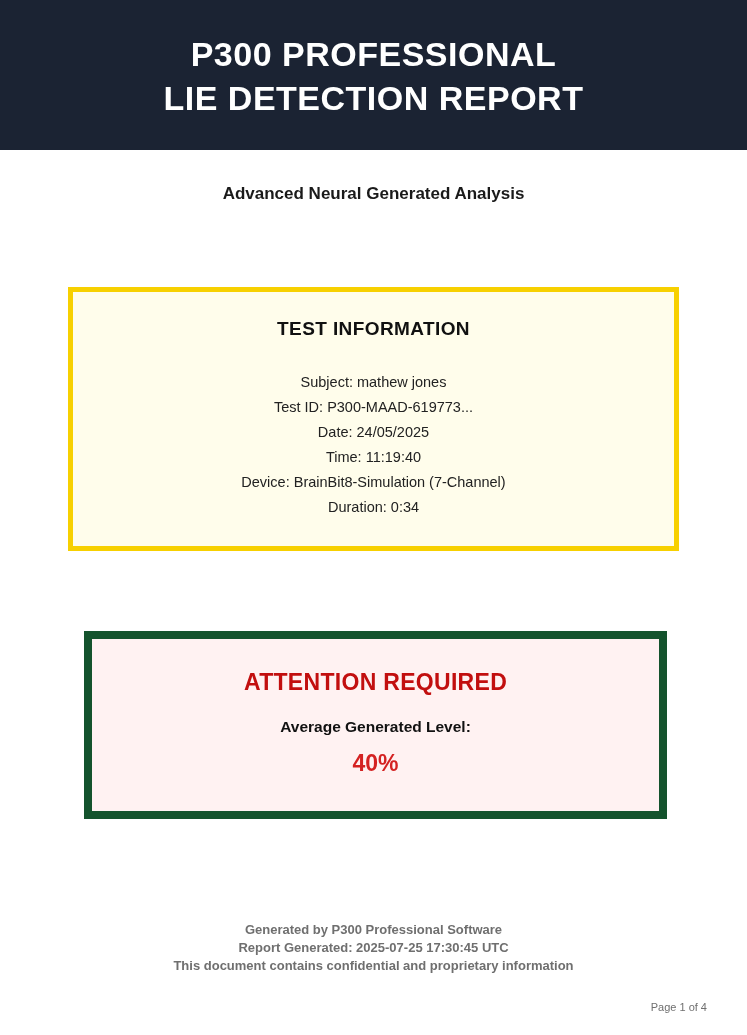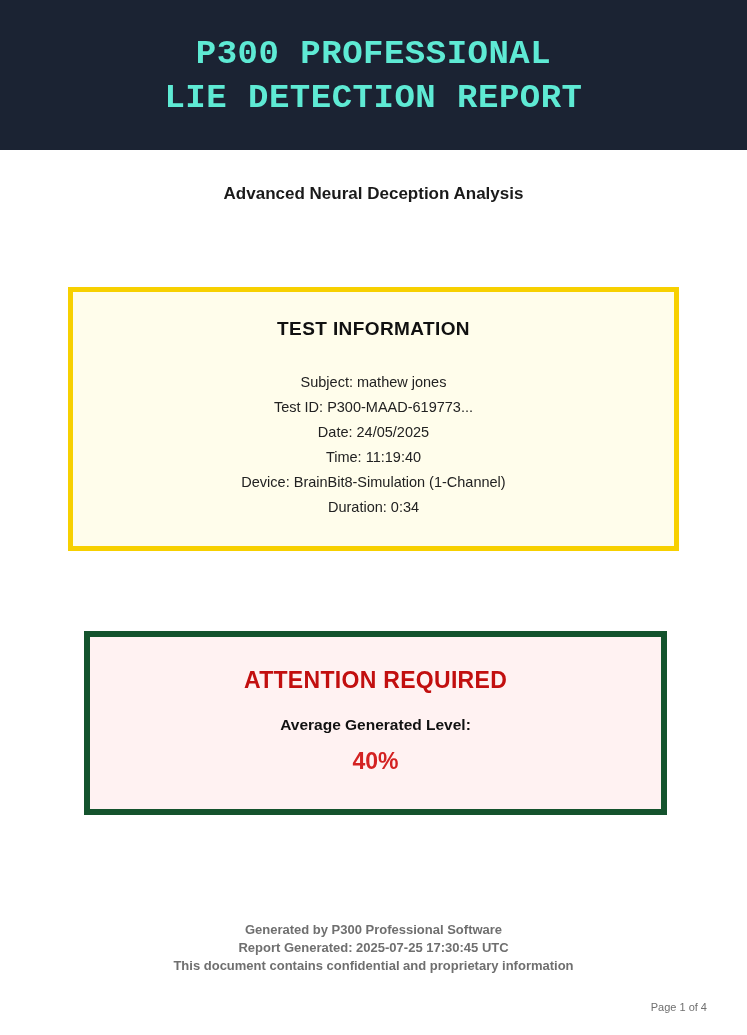--- a/index.html
+++ b/index.html
@@ -25,26 +25,25 @@
 
   
   .header-banner {
     background: #1b2333;
     width: 100%;
     padding: 32px 20px 30px 20px;
     box-sizing: border-box;
     text-align: center;
   }
   .header-title {
-    color: #5eead4;
+    color: #ffffff;
     font-size: 34px;
     font-weight: bold;
     line-height: 1.3;
     letter-spacing: 0.5px;
-    font-family: Liberation Mono, monospace;
   }
   .header-title .line2 {
     display: block;
   }
 
   
   .subtitle {
     text-align: center;
     font-size: 17px;
     font-weight: bold;
@@ -70,21 +69,21 @@
   }
   .info-line {
     font-size: 14.5px;
     color: #222222;
     line-height: 25px;
   }
 
   
   .alert-box {
     margin: 80px 80px 16px 84px;
-    border: 6px solid #14532d;
+    border: 8px solid #14532d;
     background: #fff2f2;
     box-sizing: border-box;
     padding: 30px 20px 34px 20px;
     text-align: center;
   }
   .alert-title {
     font-size: 23px;
     font-weight: bold;
     color: #c20f0f;
     letter-spacing: 0.3px;
@@ -128,29 +127,29 @@
 
 <div class="page">
 
   <div class="header-banner">
     <div class="header-title">
       <span>P300 PROFESSIONAL</span>
       <span class="line2">LIE DETECTION REPORT</span>
     </div>
   </div>
 
-  <div class="subtitle">Advanced Neural Deception Analysis</div>
+  <div class="subtitle">Advanced Neural Generated Analysis</div>
 
   <div class="info-box">
     <div class="info-box-title">TEST INFORMATION</div>
     <div class="info-line">Subject: mathew jones</div>
     <div class="info-line">Test ID: P300-MAAD-619773...</div>
     <div class="info-line">Date: 24/05/2025</div>
     <div class="info-line">Time: 11:19:40</div>
-    <div class="info-line">Device: BrainBit8-Simulation (1-Channel)</div>
+    <div class="info-line">Device: BrainBit8-Simulation (7-Channel)</div>
     <div class="info-line">Duration: 0:34</div>
   </div>
 
   <div class="alert-box">
     <div class="alert-title">ATTENTION REQUIRED</div>
     <div class="alert-label">Average Generated Level:</div>
     <div class="alert-value">40%</div>
   </div>
 
   <div class="footer">

